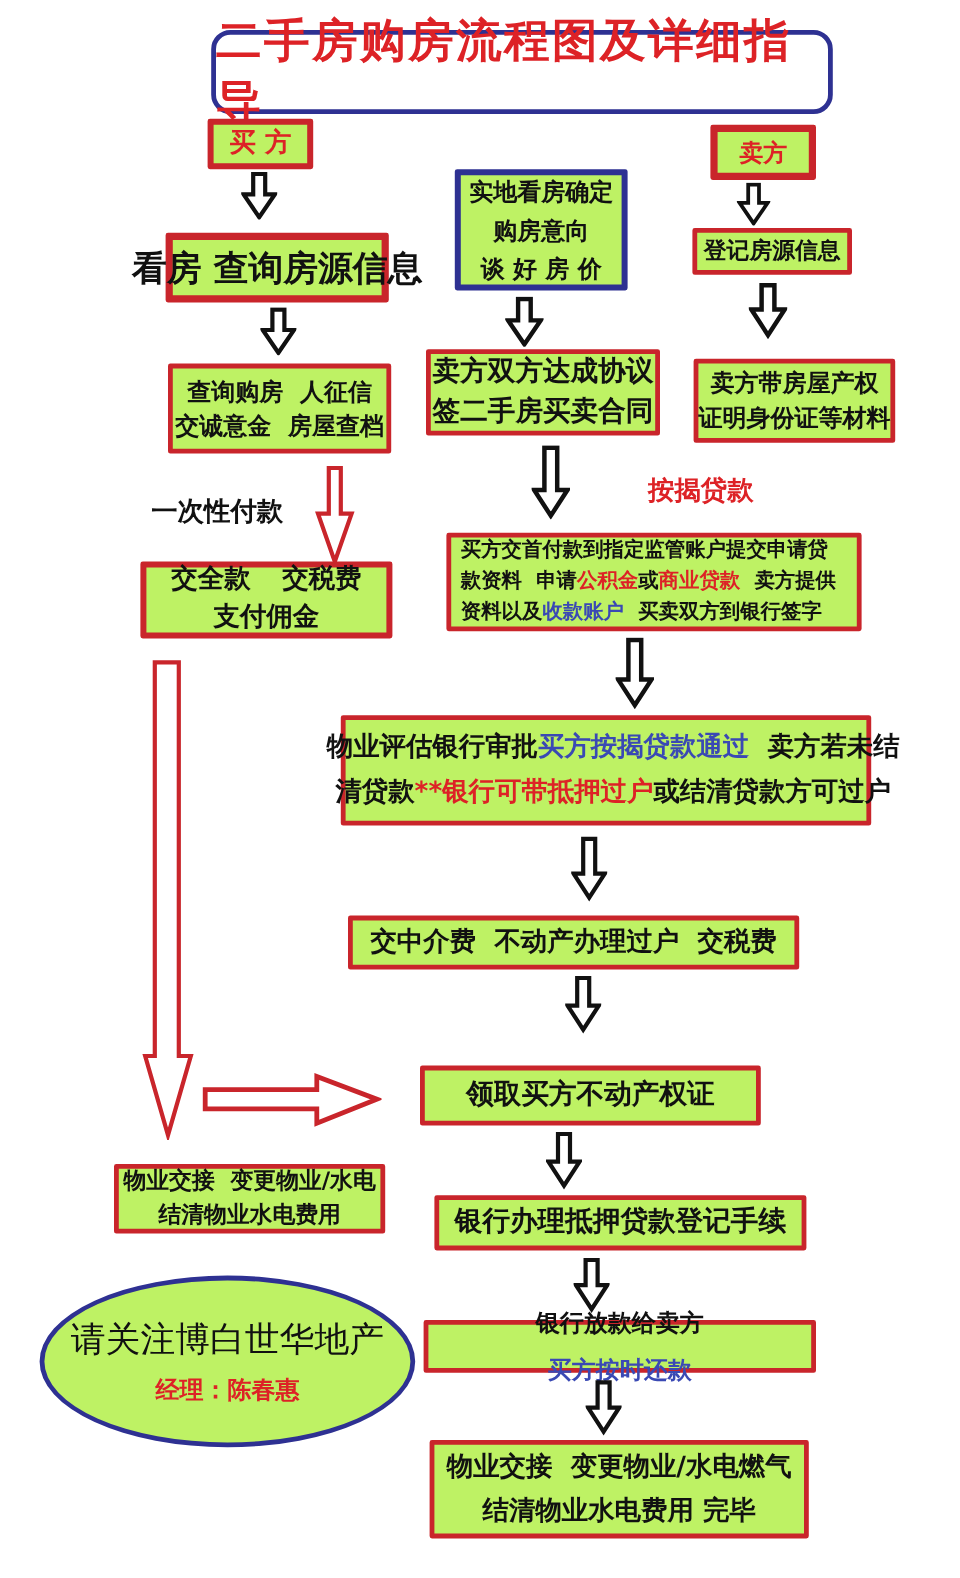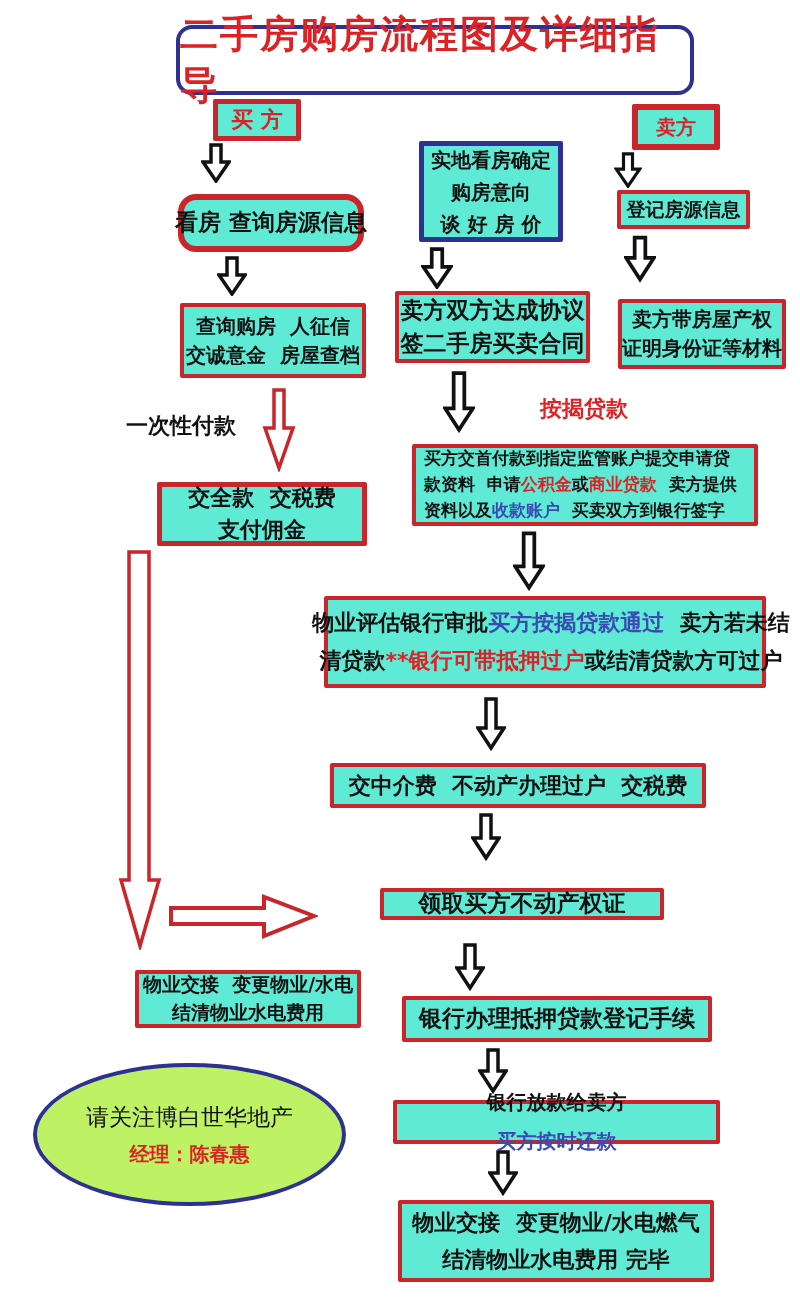--- a/index.html
+++ b/index.html
@@ -5,44 +5,44 @@
   :root{
     --red:#c9252b; --red_text:#dd2226; --blue:#2e3192; --blue_text:#3a49b4; --ink:#111111;
   }
   html,body{margin:0;padding:0;background:#fff;}
   #canvas{
     position:relative;width:800px;height:1315px;background:#ffffff;overflow:hidden;
     font-family:"DejaVu Sans","Liberation Sans",sans-serif;font-weight:bold;color:var(--ink);
   }
   .abs{position:absolute;}
   .box{
-    position:absolute;border:4px solid var(--red);background:#5eead4;border-radius:2px;
+    position:absolute;border:4px solid var(--red);background:#bef264;border-radius:2px;
     display:flex;flex-direction:column;align-items:center;justify-content:center;
-    text-align:center;line-height:1.45;white-space:pre;box-sizing:border-box;margin-left:40px;
+    text-align:center;line-height:1.45;white-space:pre;box-sizing:border-box;
   }
   .bluebox{border-color:var(--blue);}
   .thick{border-width:5px;}
   .redtext{color:var(--red_text);}
   .bluetext{color:var(--blue_text);}
   .lbl{position:absolute;white-space:pre;}
   .titlebox{
     position:absolute;left:176px;top:25px;width:510px;height:62px;
     border:4px solid var(--blue);border-radius:16px;background:#fff;
     display:flex;align-items:center;justify-content:center;
     font-size:38px;color:var(--red_text);letter-spacing:2px;
   }
   .ellipse{
     position:absolute;left:33px;top:1063px;width:313px;height:143px;
     border:4px solid var(--blue);border-radius:50%;background:#bef264;
     display:flex;flex-direction:column;align-items:center;justify-content:center;gap:8px;
     text-align:center;box-sizing:border-box;
   }
   svg{display:block;} .f17{font-size:17px;}
   .f19{font-size:19px;} .f20{font-size:20px;} .f21{font-size:23px;}
-  .f22{font-size:22px;} .f23{font-size:23px;border-radius:18px;}
+  .f22{font-size:22px;} .f23{font-size:29px;}
 </style>
 </head>
 <body>
 
 <div id="canvas">
 
   <div class="titlebox">
     <span>二手房购房流程图及详细指导</span>
   </div>
 
@@ -66,21 +66,21 @@
     <span>查询购房  人征信</span>
     <span>交诚意金  房屋查档</span>
   </div>
 
   <span class="lbl f22" style="left:126px;top:411px;">一次性付款</span>
 
   <svg class="abs" style="left:262px;top:388px;" width="34" height="84" viewBox="0 0 34 84">
     <polygon points="12,2 22,2 22,40 31,40 17,80 3,40 12,40" fill="#fff" stroke="#c9252b" stroke-width="3.5" stroke-linejoin="miter"></polygon>
   </svg>
 
-  <div class="box thick f22" style="left:117px;top:482px;width:210px;height:64px;">
+  <div class="box thick f22" style="left:117px;top:468px;width:210px;height:64px;font-family:Liberation Mono, monospace;">
     <span>交全款  交税费</span>
     <span>支付佣金</span>
   </div>
 
   <svg class="abs" style="left:118px;top:550px;" width="44" height="400" viewBox="0 0 44 400">
     <polygon points="11,2 31,2 31,330 41,330 22,396 3,330 11,330" fill="#fff" stroke="#c9252b" stroke-width="3.5" stroke-linejoin="miter"></polygon>
   </svg>
 
   <svg class="abs" style="left:168px;top:893px;" width="150" height="48" viewBox="0 0 150 48">
     <polygon points="3,15 96,15 96,4 146,23 96,43 96,31 3,31" fill="#fff" stroke="#c9252b" stroke-width="4" stroke-linejoin="miter"></polygon>
@@ -137,21 +137,21 @@
   </svg>
 
   <div class="box f22" style="left:290px;top:763px;width:376px;height:45px;">
     <span>交中介费  不动产办理过户  交税费</span>
   </div>
 
   <svg class="abs" style="left:471px;top:811px;" width="30" height="52" viewBox="0 0 30 48">
     <polygon points="10,2 20,2 20,25 28,25 15,45 2,25 10,25" fill="#fff" stroke="#111" stroke-width="3.5" stroke-linejoin="miter"></polygon>
   </svg>
 
-  <div class="box f21" style="left:340px;top:888px;width:284px;height:32px;">
+  <div class="box f21" style="left:350px;top:888px;width:284px;height:50px;">
     <span>领取买方不动产权证</span>
   </div>
 
   <svg class="abs" style="left:455px;top:941px;" width="30" height="52" viewBox="0 0 30 48">
     <polygon points="10,2 20,2 20,25 28,25 15,45 2,25 10,25" fill="#fff" stroke="#111" stroke-width="3.5" stroke-linejoin="miter"></polygon>
   </svg>
 
   <div class="box f21" style="left:362px;top:996px;width:310px;height:46px;">
     <span>银行办理抵押贷款登记手续</span>
   </div>

